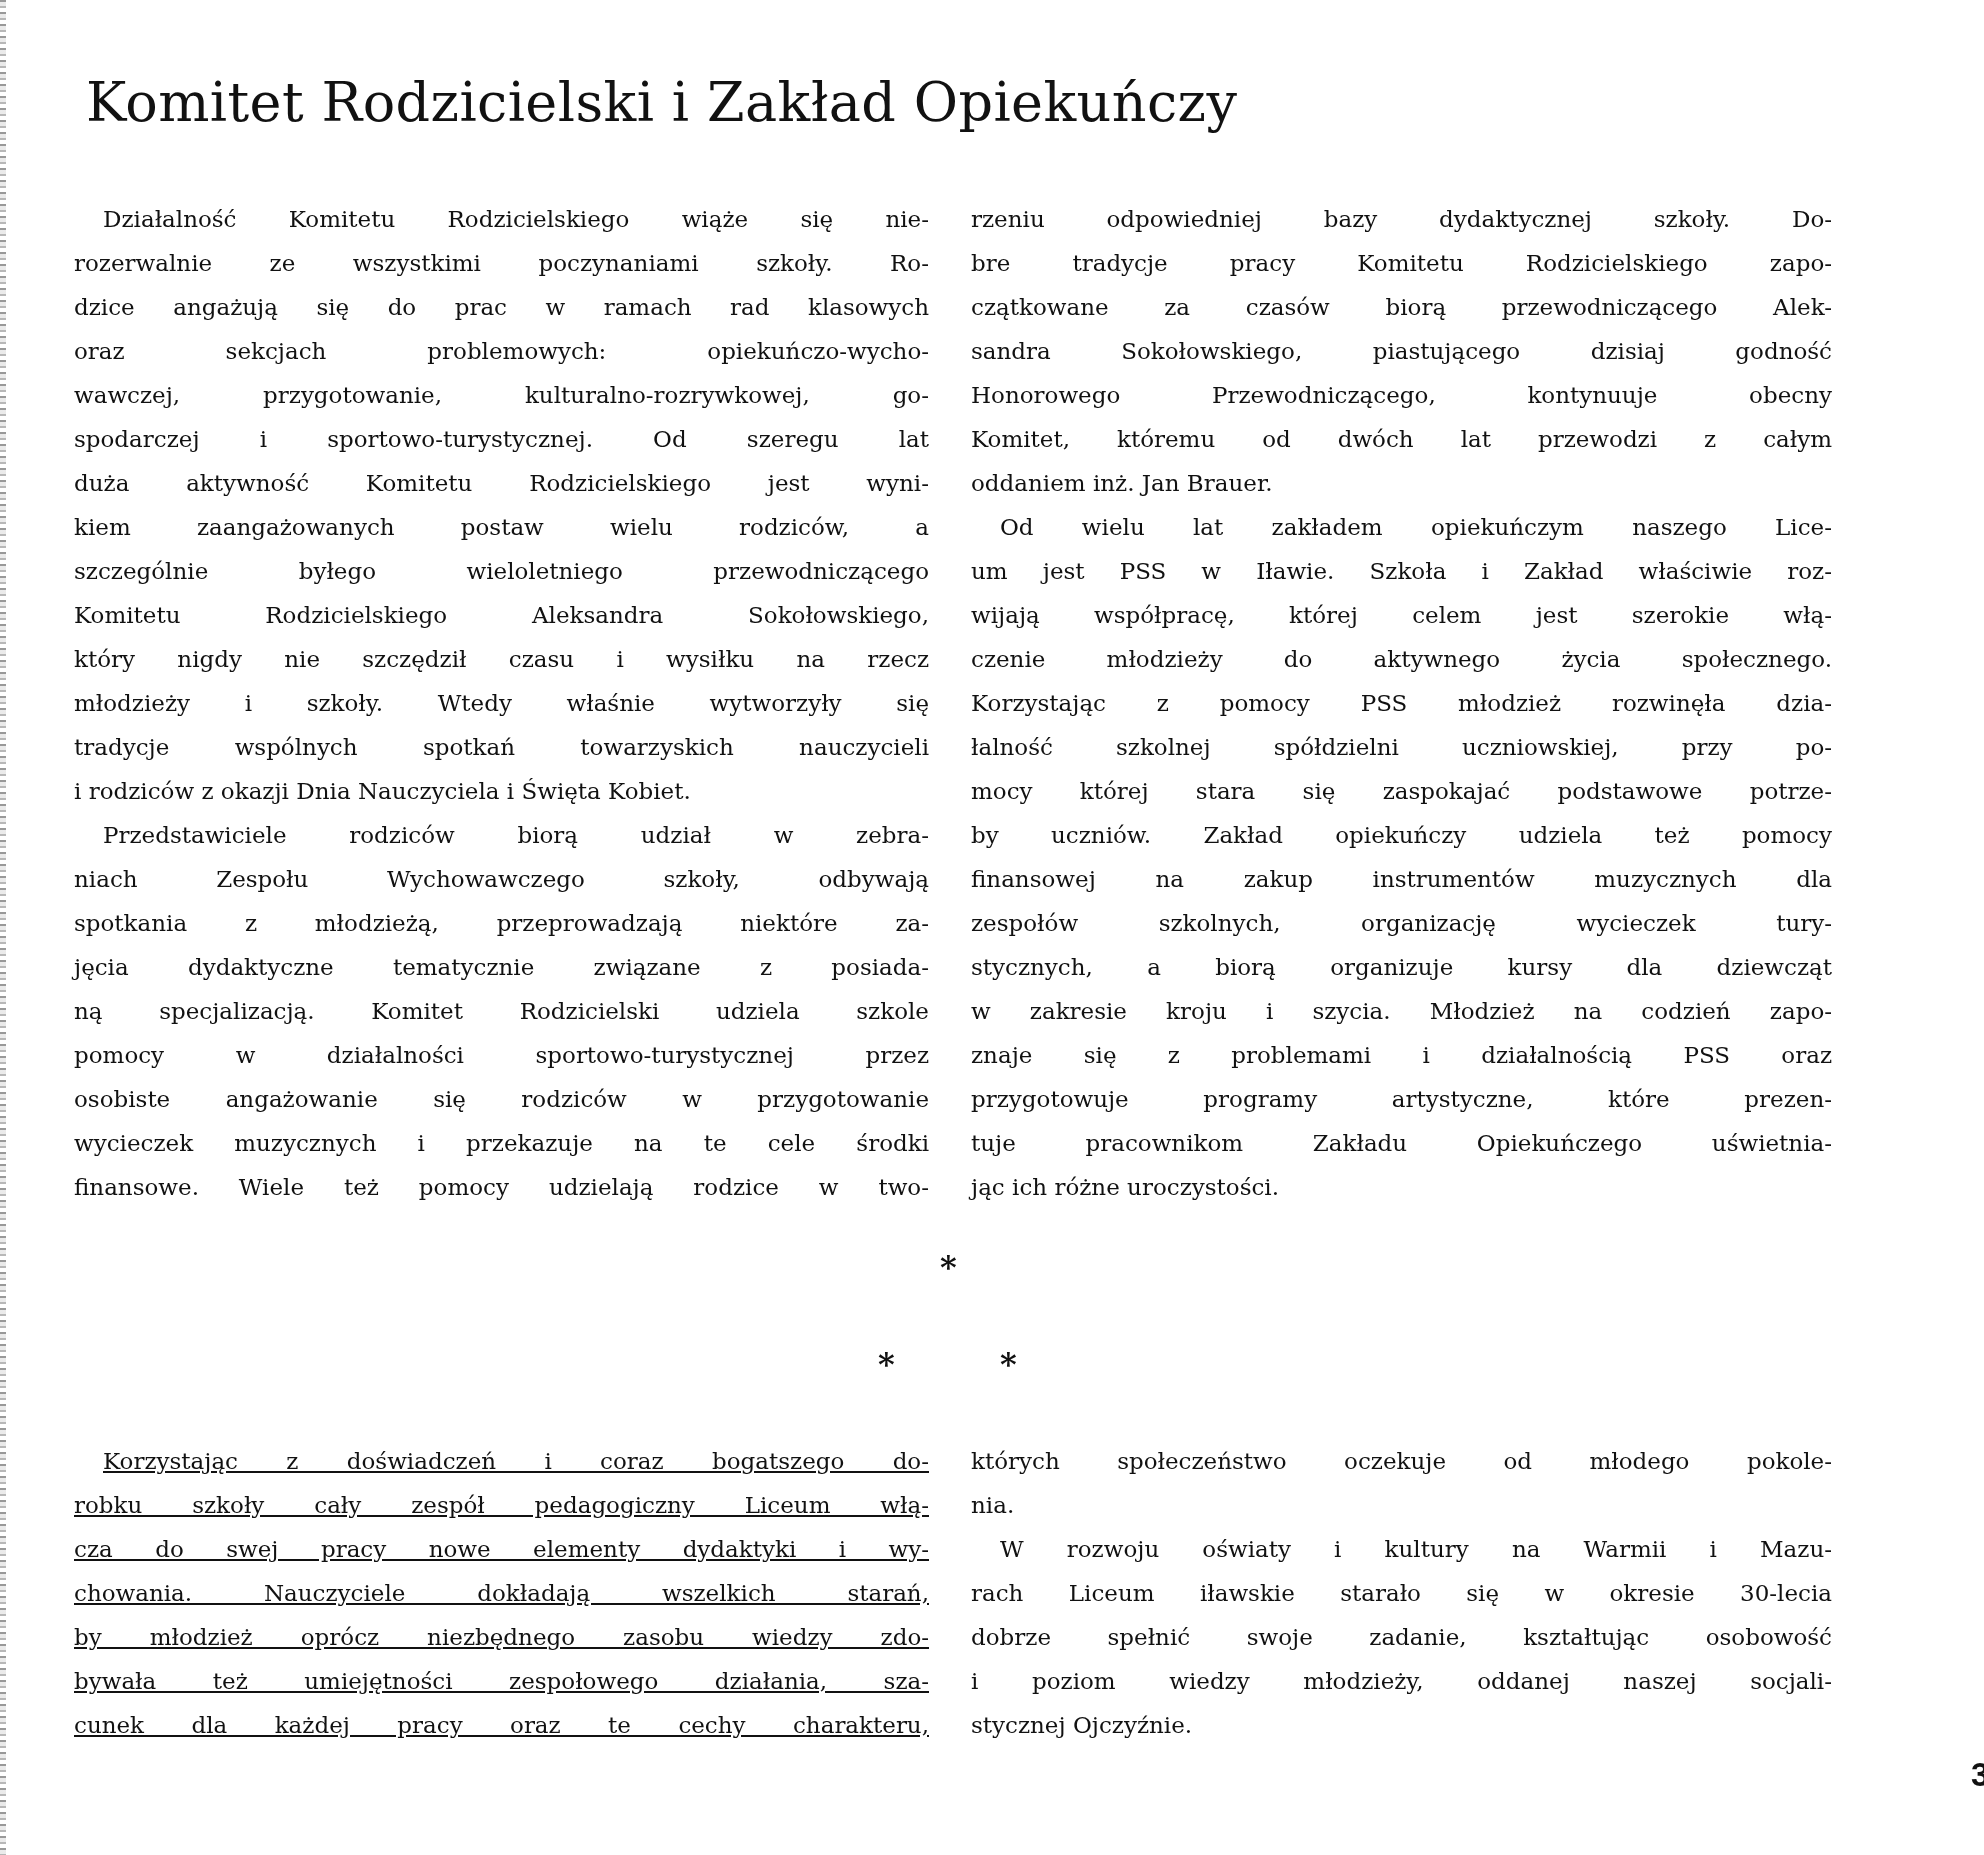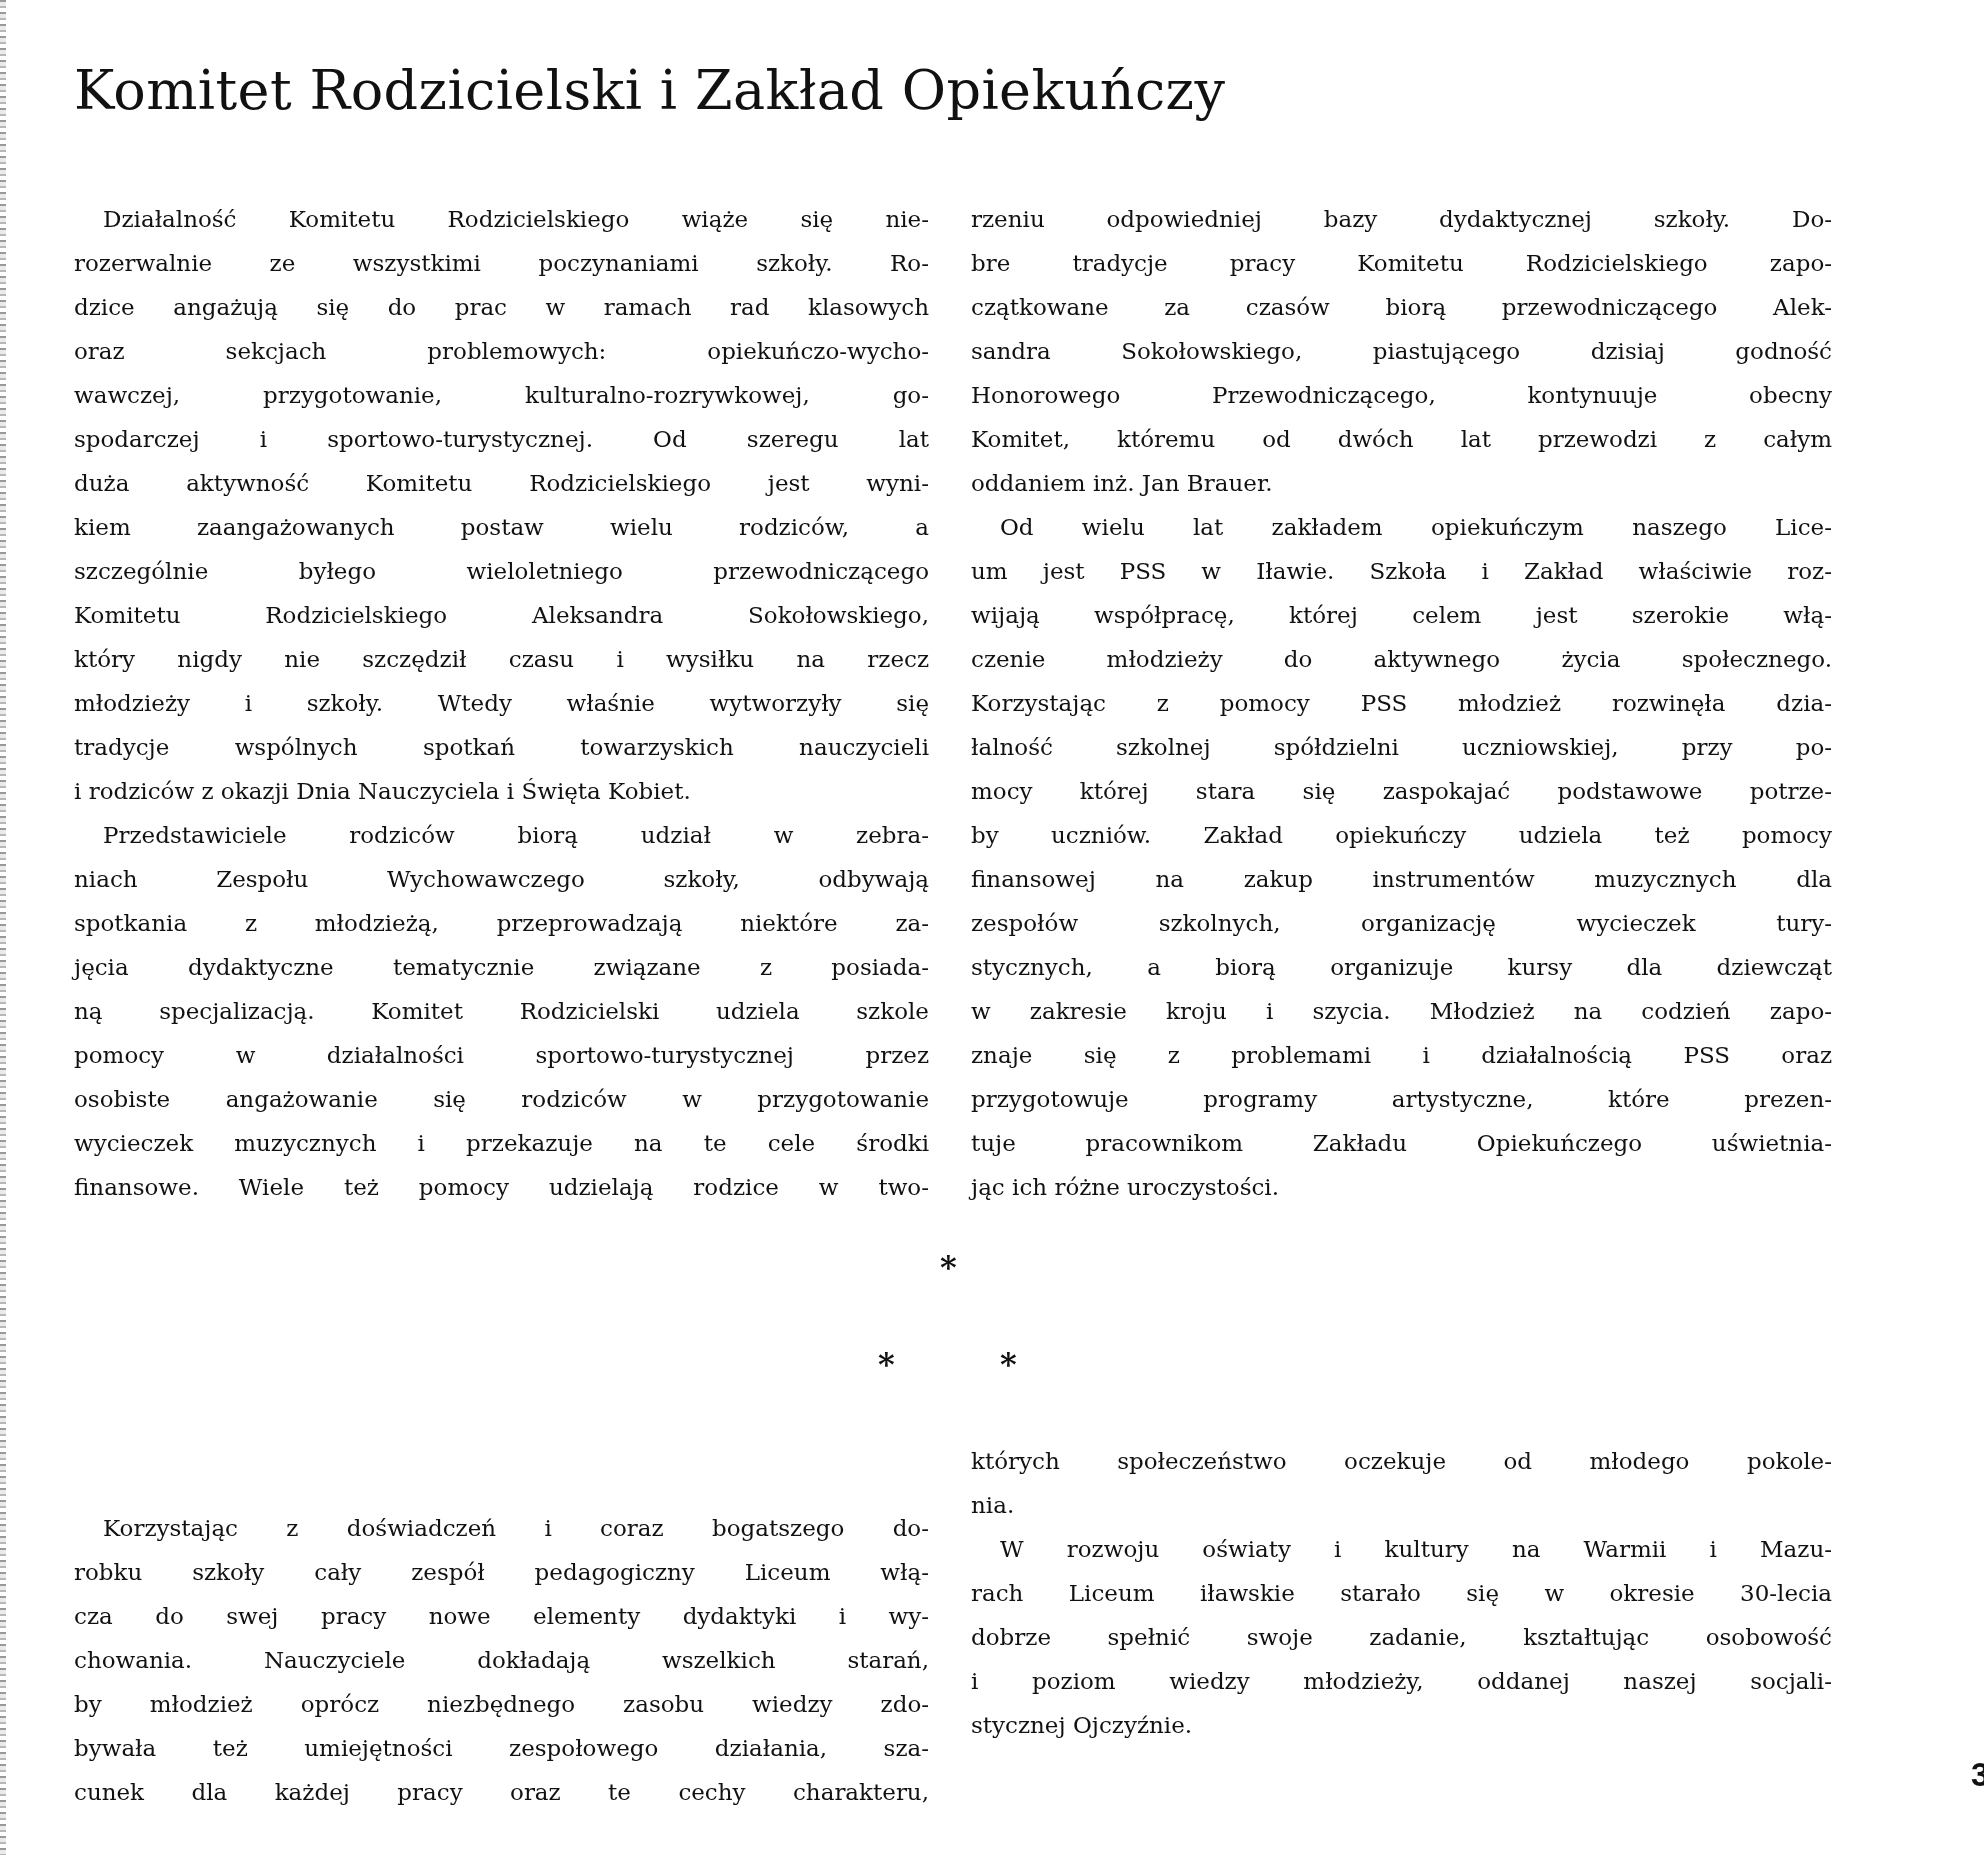--- a/index.html
+++ b/index.html
@@ -1,29 +1,29 @@
 <!DOCTYPE html>
 <html style="font-size:6.4px"><head>
 <meta charset="utf-8">
 <style>
   html, body { margin: 0; padding: 0; background: #ffffff; }
   body { width: 2190px; height: 1856px; position: relative; overflow: hidden;
          font-family: "DejaVu Serif", "Liberation Serif", serif; color: #111; }
   .edge { position: absolute; left: 0; top: 0; width: 5.6px; height: 1856px;
           background: repeating-linear-gradient(180deg, #555 0 2.4px, #ddd 2.4px 5.6px, #888 5.6px 8px, #fff 8px 12px); opacity: .6; }
   .title { position: absolute; left: 74px; top: 59px; font-size: 54px; line-height: 64px;
-           font-weight: normal; letter-spacing: 0.4px; white-space: nowrap; margin: 0; }
+           font-weight: normal; letter-spacing: 0.4px; white-space: nowrap; margin: 12px; }
   .col { position: absolute; font-size: 23px; line-height: 44px; }
   .col .line { display: block; height: 44px; white-space: nowrap; text-align: justify;
                text-align-last: justify; }
   .col .line.last { text-align-last: left; }
   .col .line.indent { padding-left: 29px; }
   .col-left-top  { left: 74px;  top: 197px;  width: 855px; }
   .col-right-top { left: 971px; top: 197px;  width: 861px; }
-  .col-left-bot  { left: 74px;  top: 1506px; width: 855px; }
+  .col-left-bot  { left: 74px;  top: 1439px; width: 855px; text-decoration: underline; }
   .col-right-bot { left: 971px; top: 1439px; width: 861px; }
   .star { position: absolute; font-size: 32px; line-height: 32px; font-weight: bold; }
   .star-top { left: 940px; top: 1251px; }
   .star-bl  { left: 878px; top: 1348px; }
   .star-br  { left: 1000px; top: 1348px; }
   .pagenum { position: absolute; left: 1971px; top: 1755px; font-size: 33px; line-height: 40px;
              font-family: "Liberation Sans", sans-serif; font-weight: bold; }
 </style>
 </head>
 <body>

